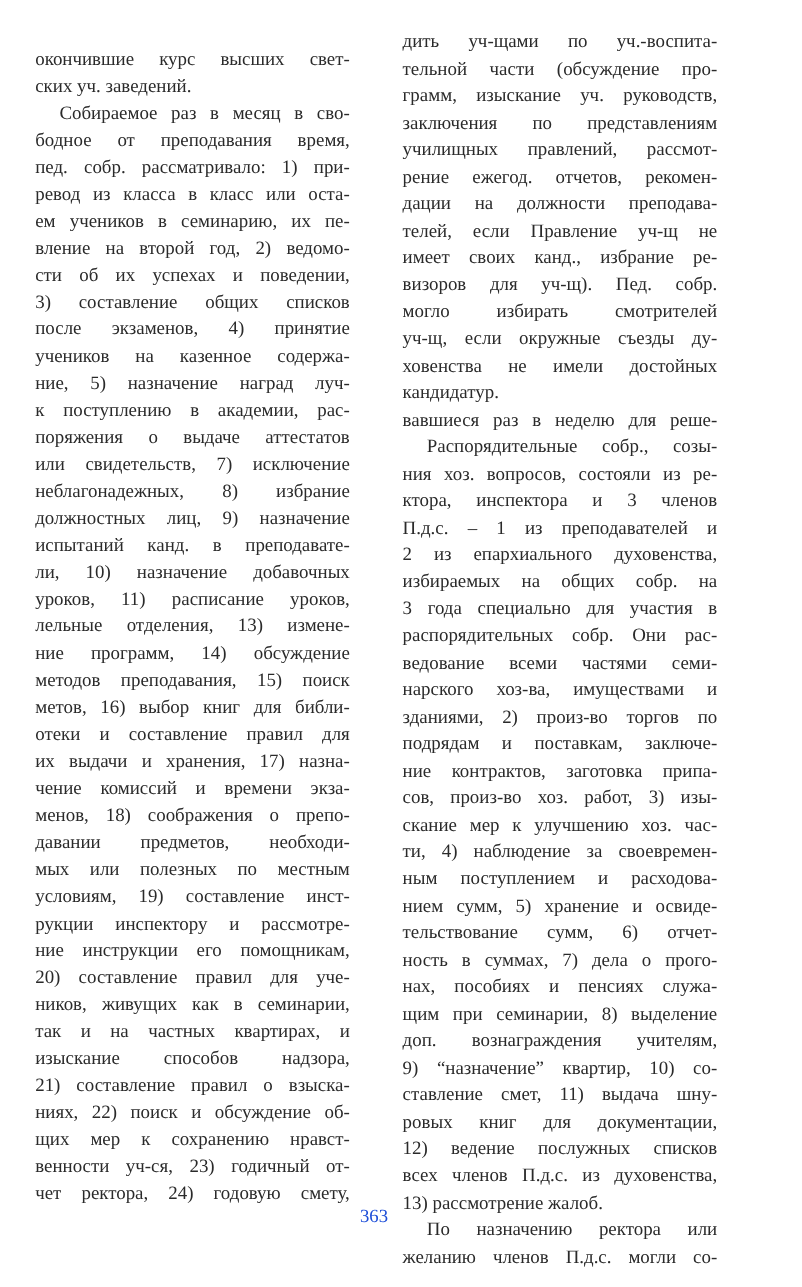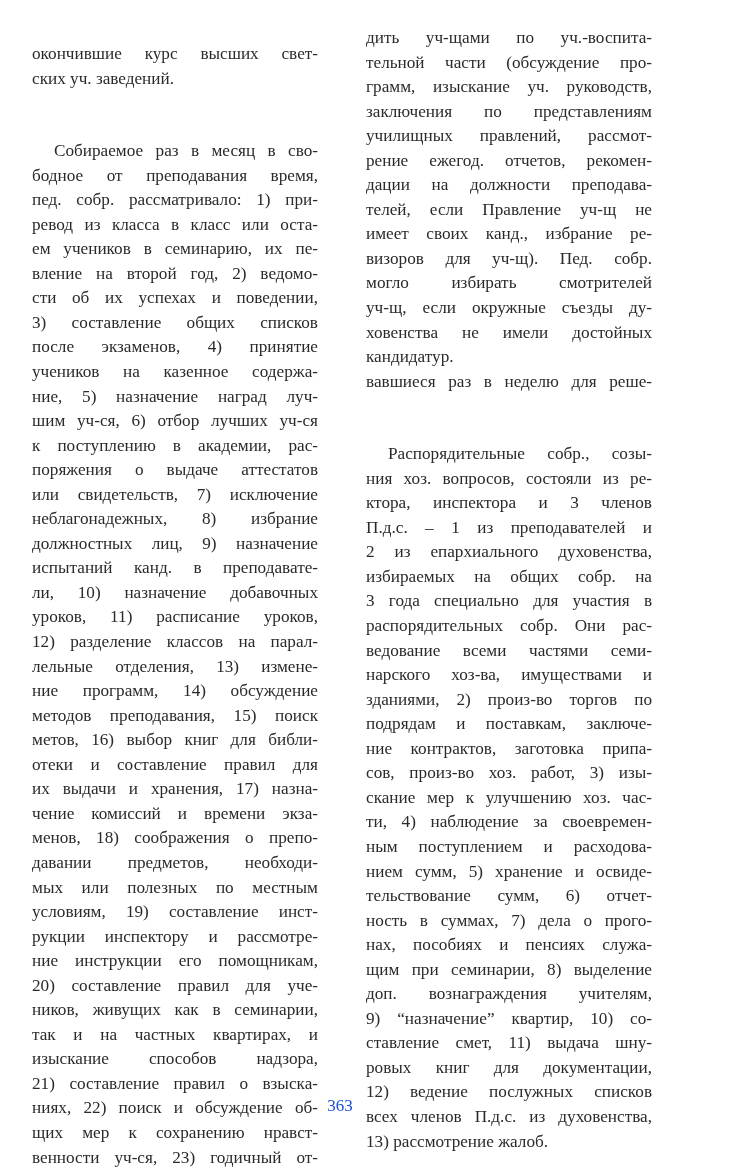--- a/index.html
+++ b/index.html
@@ -34,21 +34,20 @@
       white-space: nowrap;
       text-align: justify;
       text-align-last: justify;
       height: 24.55px;
     }
     .line.last {
       text-align-last: left;
     }
     .line.indent {
       padding-left: 22px;
-      margin-top: 48px;
     }
     .page-number {
       position: absolute;
       left: 0;
       width: 680px;
       top: 1096px;
       text-align: center;
       font-size: 17px;
       color: #1d4ed8;
     }
@@ -63,30 +62,28 @@
     <span class="line">бодное от преподавания время,</span>
     <span class="line">пед. собр. рассматривало: 1) при-</span>
     <span class="line">ревод из класса в класс или оста-</span>
     <span class="line">ем учеников в семинарию, их пе-</span>
     <span class="line">вление на второй год, 2) ведомо-</span>
     <span class="line">сти об их успехах и поведении,</span>
     <span class="line">3) составление общих списков</span>
     <span class="line">после экзаменов, 4) принятие</span>
     <span class="line">учеников на казенное содержа-</span>
     <span class="line">ние, 5) назначение наград луч-</span>
-    <span class="line">шим уч-ся, 6) отбор лучших уч-ся</span>
     <span class="line">к поступлению в академии, рас-</span>
     <span class="line">поряжения о выдаче аттестатов</span>
     <span class="line">или свидетельств, 7) исключение</span>
     <span class="line">неблагонадежных, 8) избрание</span>
     <span class="line">должностных лиц, 9) назначение</span>
     <span class="line">испытаний канд. в преподавате-</span>
     <span class="line">ли, 10) назначение добавочных</span>
     <span class="line">уроков, 11) расписание уроков,</span>
-    <span class="line">12) разделение классов на парал-</span>
     <span class="line">лельные отделения, 13) измене-</span>
     <span class="line">ние программ, 14) обсуждение</span>
     <span class="line">методов преподавания, 15) поиск</span>
     <span class="line">метов, 16) выбор книг для библи-</span>
     <span class="line">отеки и составление правил для</span>
     <span class="line">их выдачи и хранения, 17) назна-</span>
     <span class="line">чение комиссий и времени экза-</span>
     <span class="line">менов, 18) соображения о препо-</span>
     <span class="line">давании предметов, необходи-</span>
     <span class="line">мых или полезных по местным</span>

